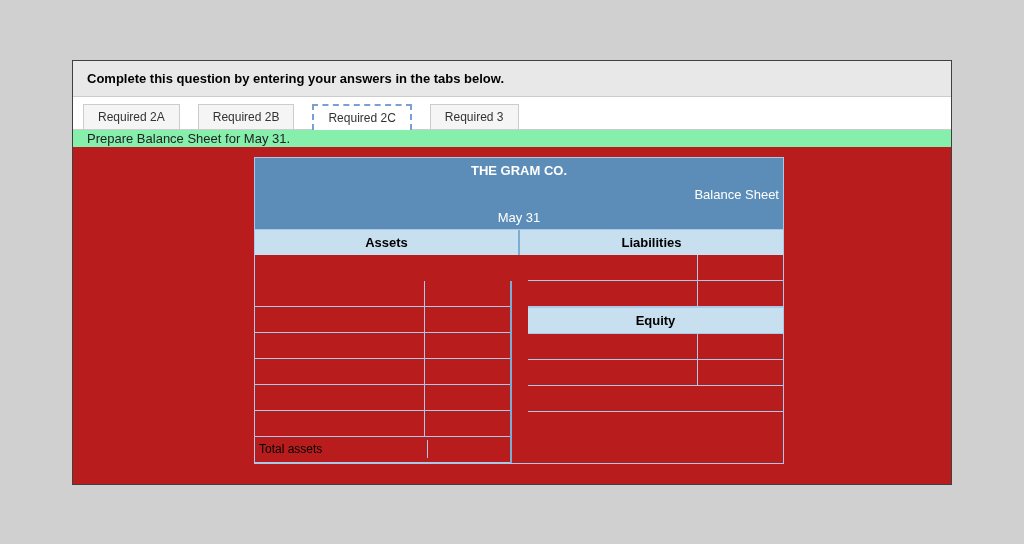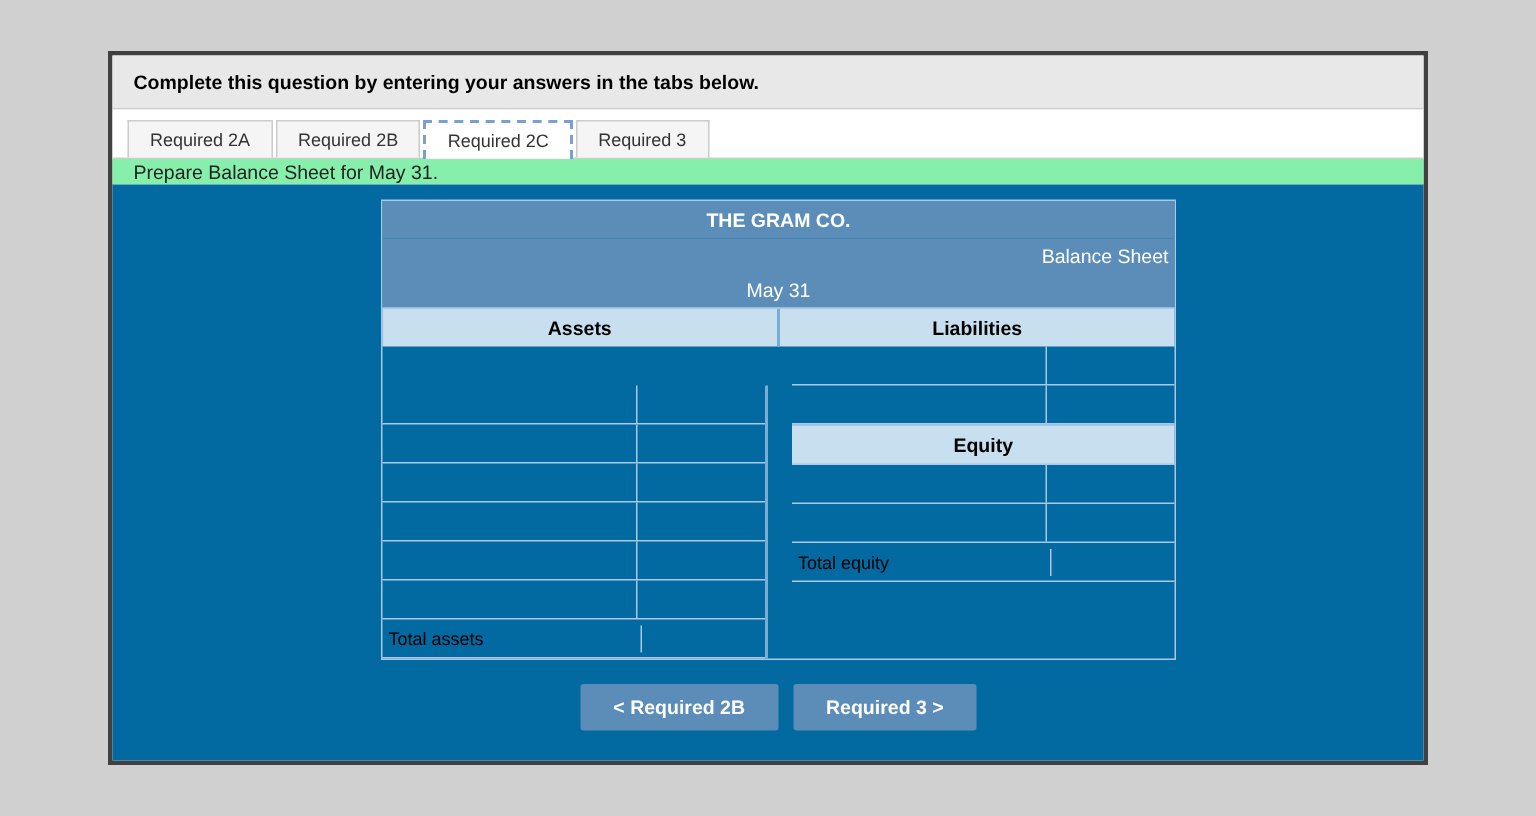--- a/index.html
+++ b/index.html
@@ -9,36 +9,36 @@
       background: #d0d0d0;
       display: flex;
       justify-content: center;
       align-items: center;
       width: 1024px;
       height: 544px;
     }
     .page-container {
       width: 880px;
       background: #fff;
-      border: 3px solid #404040;
+      border: 1px solid #404040;
     }
     .instruction-bar {
       background: #e8e8e8;
       padding: 10px 14px;
       font-weight: bold;
       font-size: 13px;
       border-bottom: 1px solid #ccc;
     }
     .tabs-bar {
       display: flex;
       align-items: flex-end;
       padding: 6px 10px 0 10px;
       background: #fff;
       border-bottom: 1px solid #ccc;
-      gap: 2px;
+      gap: 18px;
     }
     .tab {
       padding: 5px 14px;
       font-size: 12px;
       cursor: pointer;
       border: 1px solid #ccc;
       background: #f5f5f5;
       border-bottom: none;
       color: #333;
     }
@@ -51,21 +51,21 @@
       top: 1px;
     }
     .section-header {
       background: #86efac;
       padding: 1px 14px;
       font-size: 13px;
       color: #222;
     }
     .content-area {
       padding: 10px 6px 20px 20px;
-      background: #0369a1;
+      background: #b91c1c;
     }
     .balance-sheet-container {
       width: 530px;
       margin: 0 auto;
       border: 1px solid #aac8e8;
     }
     .bs-title-row {
       background: #5b8db8;
       color: #fff;
       text-align: center;
@@ -301,30 +301,23 @@
           <div class="input-row">
             <div class="cell-label"><input type="text" style=""></div>
             <div class="cell-value"><input type="text" style=""></div>
           </div>
           <div class="input-row">
             <div class="cell-label"><input type="text" style=""></div>
             <div class="cell-value"><input type="text" style=""></div>
           </div>
 
           <div class="total-row">
-            <div class="total-label">
-              <span>Total equity</span>
-            </div>
             <div class="total-value">
               <input type="text" style="">
             </div>
           </div>
 
         </div>
       </div>
     </div>
 
-    <div class="nav-buttons">
-      <button class="nav-btn">&lt; Required 2B</button>
-      <button class="nav-btn">Required 3 &gt;</button>
-    </div>
   </div>
 </div>
 
 </body></html>

